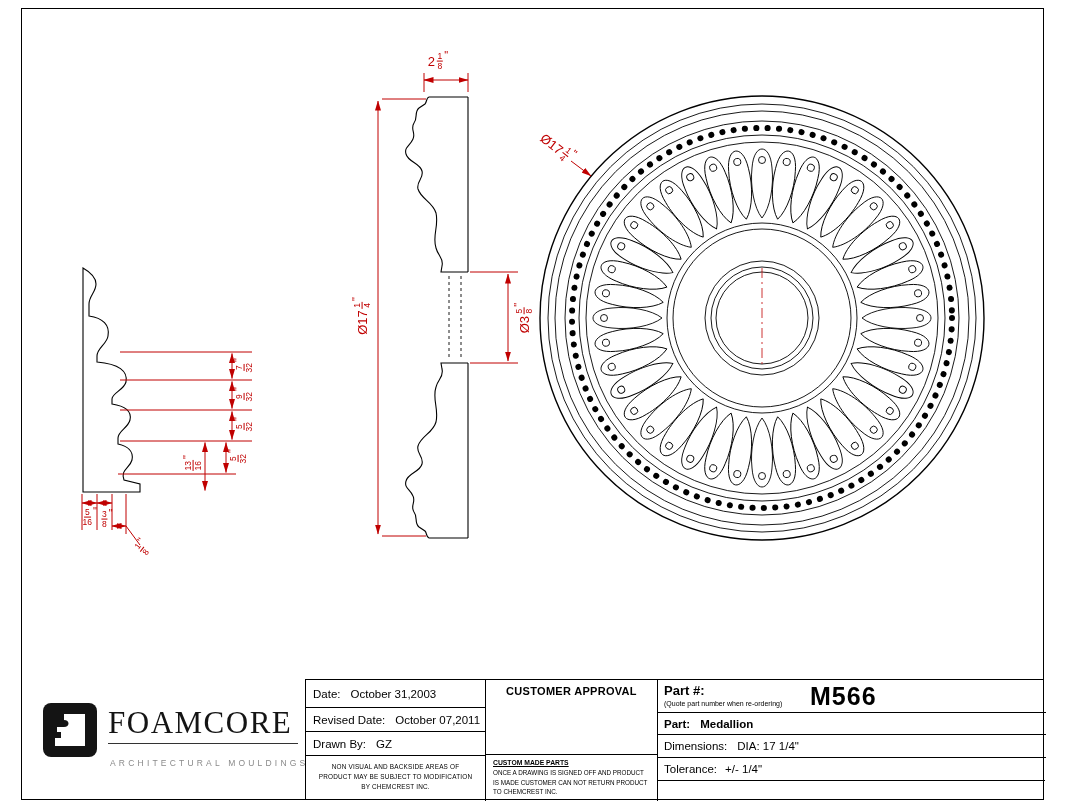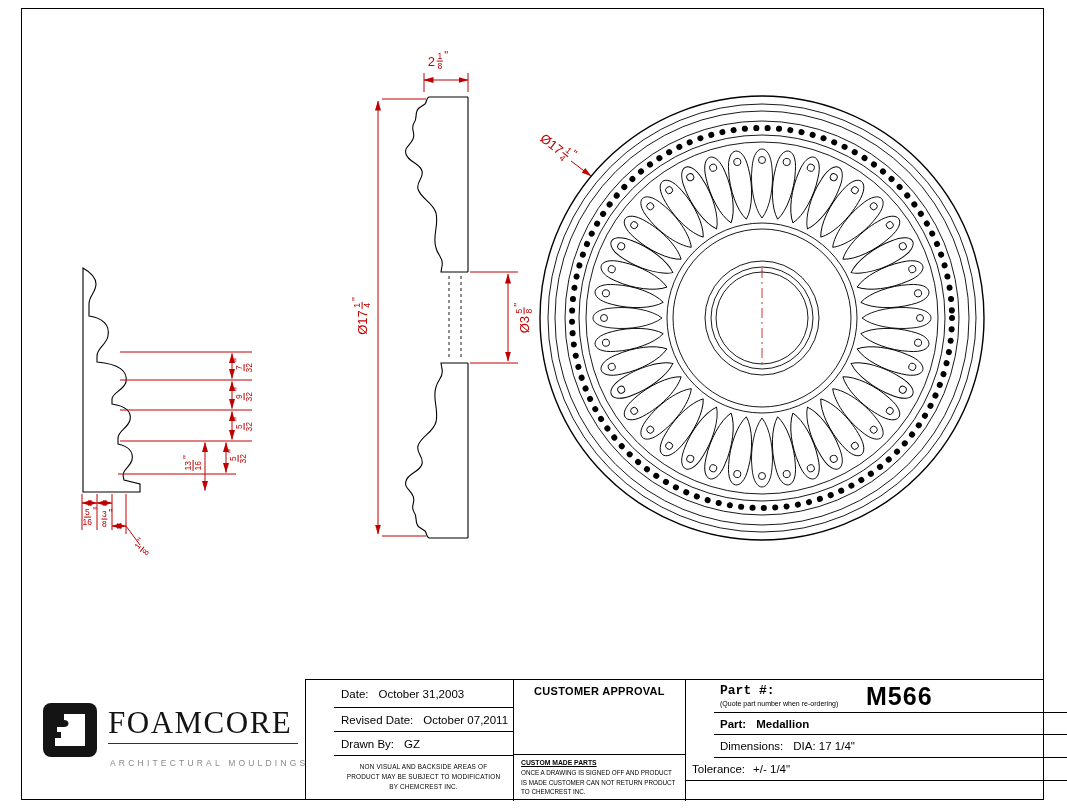--- a/index.html
+++ b/index.html
@@ -11,30 +11,30 @@
   
   .dim{position:absolute;transform:translate(-50%,-50%) rotate(var(--r,0deg));color:#c00000;
        display:flex;align-items:center;white-space:nowrap;font-size:13px;line-height:1;}
   .dim .sym,.dim .whole{font-size:13px;}
   .dim .fr{display:inline-flex;flex-direction:column;align-items:center;font-size:8.5px;line-height:1.05;margin-left:1.5px;}
   .dim .fr .n{border-bottom:1px solid currentColor;padding:0 1px;}
   .dim .in{font-size:11px;align-self:flex-start;margin-top:-2px;margin-left:1px;}
 
   
   .tb{position:absolute;left:305px;top:679px;width:739px;height:121px;border-left:1.5px solid #000;border-top:1.5px solid #000;box-sizing:border-box;font-size:11.5px;}
-  .tb .cell{position:absolute;box-sizing:border-box;margin-left:28px;}
+  .tb .cell{position:absolute;box-sizing:border-box;}
   .row-flex{display:flex;align-items:center;padding-left:7px;gap:10px;}
   .c1{width:179px;border-bottom:1px solid #000;}
   .note{font-size:6.4px;line-height:1.55;text-align:center;letter-spacing:.2px;}
   .col2{left:179px;top:0;width:172px;height:121px;border-left:1px solid #000;}
   .approval{text-align:center;padding-top:5px;font-weight:bold;font-size:11px;letter-spacing:.3px;}
   .custom{position:absolute;left:0;right:0;top:74px;bottom:0;border-top:1px solid #000;padding:3px 7px;font-size:6.3px;line-height:1.5;}
   .custom .ct{font-size:6.8px;font-weight:bold;text-decoration:underline;}
   .col3{left:351px;top:0;width:388px;height:121px;border-left:1.5px solid #000;}
-  .p-label{position:absolute;left:6px;top:3px;font-weight:bold;font-size:13px;font-family:Liberation Mono, monospace;}
+  .p-label{position:absolute;left:6px;top:3px;font-weight:bold;font-size:13px;}
   .p-sub{position:absolute;left:6px;top:20px;font-size:7px;}
   .p-num{position:absolute;left:152px;top:2px;font-size:25px;font-weight:bold;letter-spacing:1px;}
   .split{position:absolute;left:0;right:0;display:flex;}
   .split .sc{flex:0 0 210px;display:flex;align-items:center;padding-left:6px;gap:8px;box-sizing:border-box;}
   .split .sc2{flex:1;border-left:1px solid #000;display:flex;align-items:center;padding-left:8px;gap:18px;box-sizing:border-box;}
   .bb{border-bottom:1px solid #000;}
   .bold{font-weight:bold;}
 
   
   .logo{position:absolute;left:42px;top:702px;display:flex;align-items:flex-start;gap:10px;}

